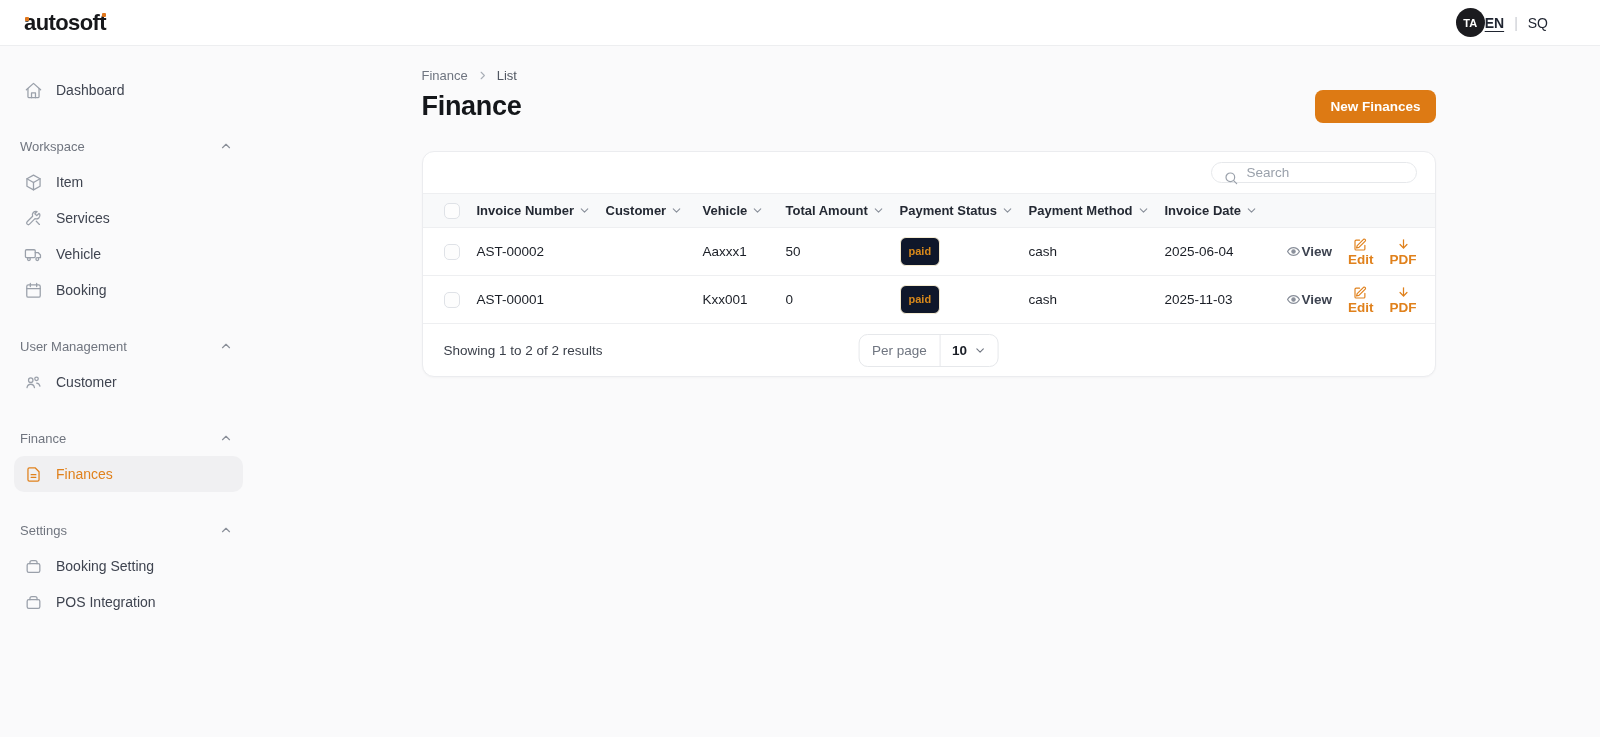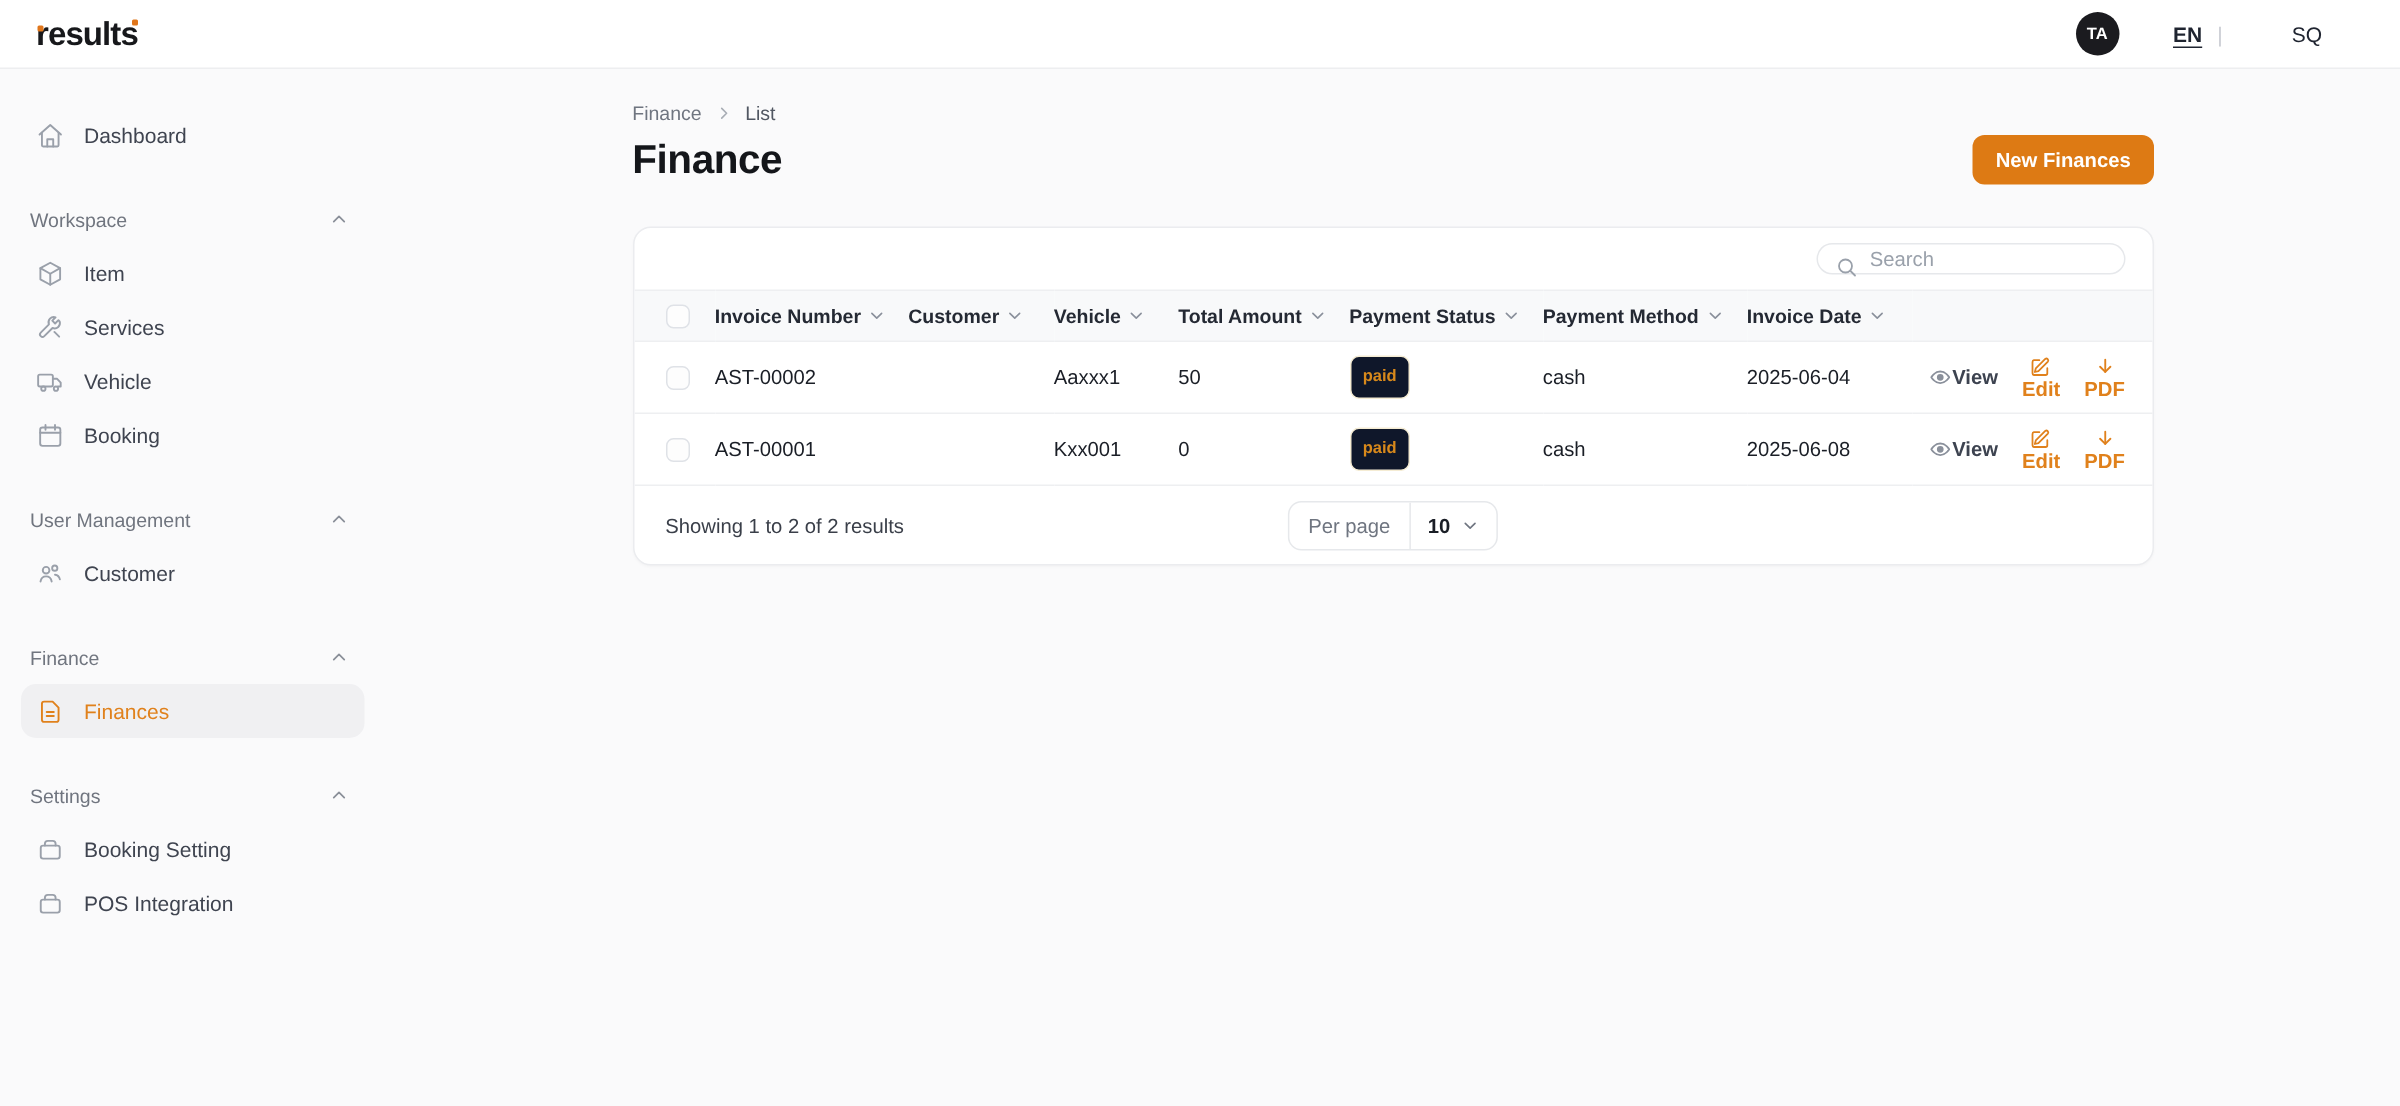--- a/index.html
+++ b/index.html
@@ -21,21 +21,21 @@
   .logo .acc1 { left:1px; top:7px; }
   .logo .acc2 { right:0; top:3px; }
   .topbar-right { display:flex; align-items:center; }
   .avatar {
     width:29px; height:29px; border-radius:50%; background:#1B1B1F; color:#fff;
     font-size:11px; font-weight:700; display:flex; align-items:center; justify-content:center; cursor:pointer;
   }
   .langs { display:flex; align-items:center; gap:10px; font-size:14px; color:#1F2430; }
   .lang-active { font-weight:700; text-decoration:underline; text-underline-offset:3px; cursor:pointer; }
   .lang-divider { color:#C9CCD2; font-weight:300; }
-  .lang { cursor:pointer;padding-left:36px; }
+  .lang { cursor:pointer; }
 
   
   .app-body { display:flex; height:691px; }
   .sidebar { width:257px; flex:0 0 257px; padding-top:26px; }
   .main { flex:1; min-width:0; }
   .content { width:1014px; margin:0 auto; padding-top:22px; }
 
   
   .side-item {
     display:flex; align-items:center; gap:13px; height:36px;
@@ -116,21 +116,21 @@
   .pp-value { padding:8px 11px; display:inline-flex; align-items:center; gap:7px; color:#1A1E26; font-weight:600; font-size:13.5px; }
   .pp-value .chev { width:13px; height:13px; color:#6F7580; }
 </style>
 </head>
 <body>
 
 <header class="topbar">
   <div class="logo">
     <i class="acc acc1"></i>
     <i class="acc acc2"></i>
-    <span>results</span>
+    <span>autosoft</span>
   </div>
   <div class="topbar-right">
     <div class="avatar">
       <span>TA</span>
     </div>
     <div class="langs">
       <span class="lang lang-active">EN</span>
       <span class="lang-divider">|</span>
       <span class="lang">SQ</span>
     </div>
@@ -372,21 +372,21 @@
             <tr>
               <td class="cell-check">
                   <input type="checkbox" class="checkbox" style="">
                 </td>
               <td>AST-00001</td>
               <td></td>
               <td>Kxx001</td>
               <td>0</td>
               <td><span class="badge">paid</span></td>
               <td>cash</td>
-              <td>2025-06-08</td>
+              <td>2025-11-03</td>
               <td>
                 <div class="actions">
                   <span class="action action-view">
                       <svg class="aic" viewBox="0 0 24 24" fill="none" stroke="currentColor" stroke-width="2" stroke-linecap="round" stroke-linejoin="round">
                         <path d="M2.5 12S6 5.8 12 5.8 21.5 12 21.5 12 18 18.2 12 18.2 2.5 12 2.5 12z"></path>
                         <circle cx="12" cy="12" r="2.6" fill="currentColor"></circle>
                       </svg>
                       <span>View</span>
                     </span>
                   <span class="action action-edit">

